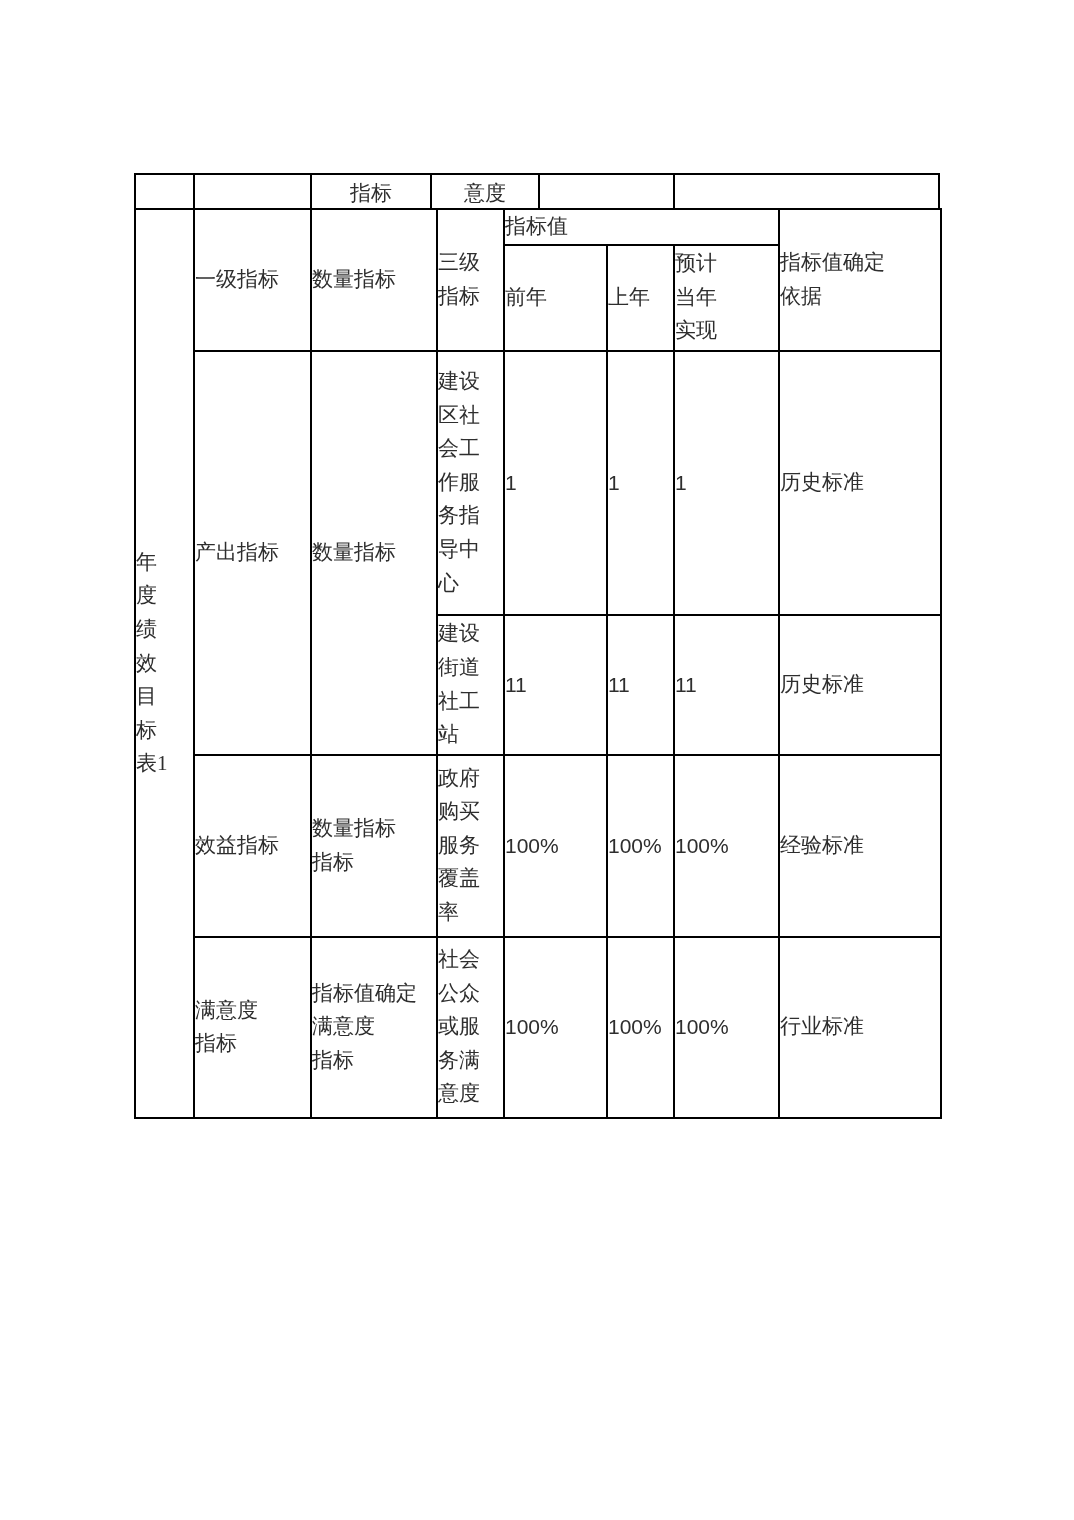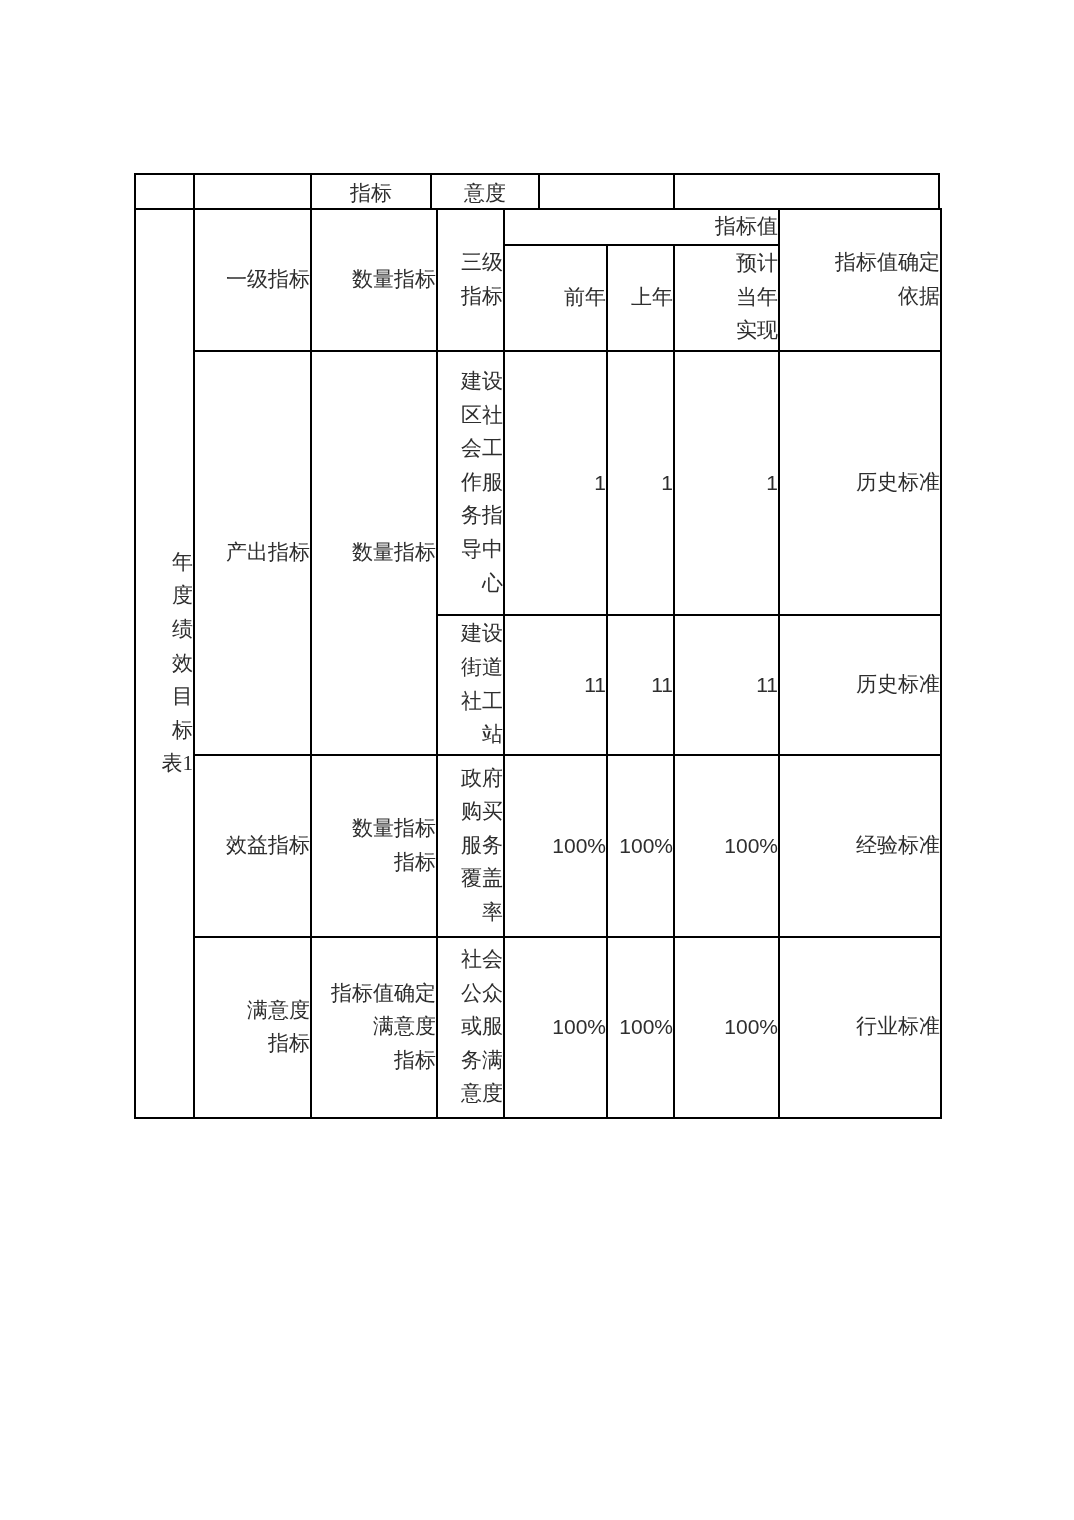--- a/index.html
+++ b/index.html
@@ -51,21 +51,21 @@
   
   table.main{
     border-collapse:collapse;
     table-layout:fixed;
     width:806px;
     margin-top:-2px;
   }
   table.main td{
     border:2px solid #000;
     padding:0;
-    text-align:right;
+    text-align:left;
     vertical-align:middle;
     font-size:21px;
     line-height:1.6;
   }
   .ml{white-space:pre-line;margin-top:45px;}
   td.basis{
     text-align:left;
     padding-left:14px;
     margin-top:20px;
   }

